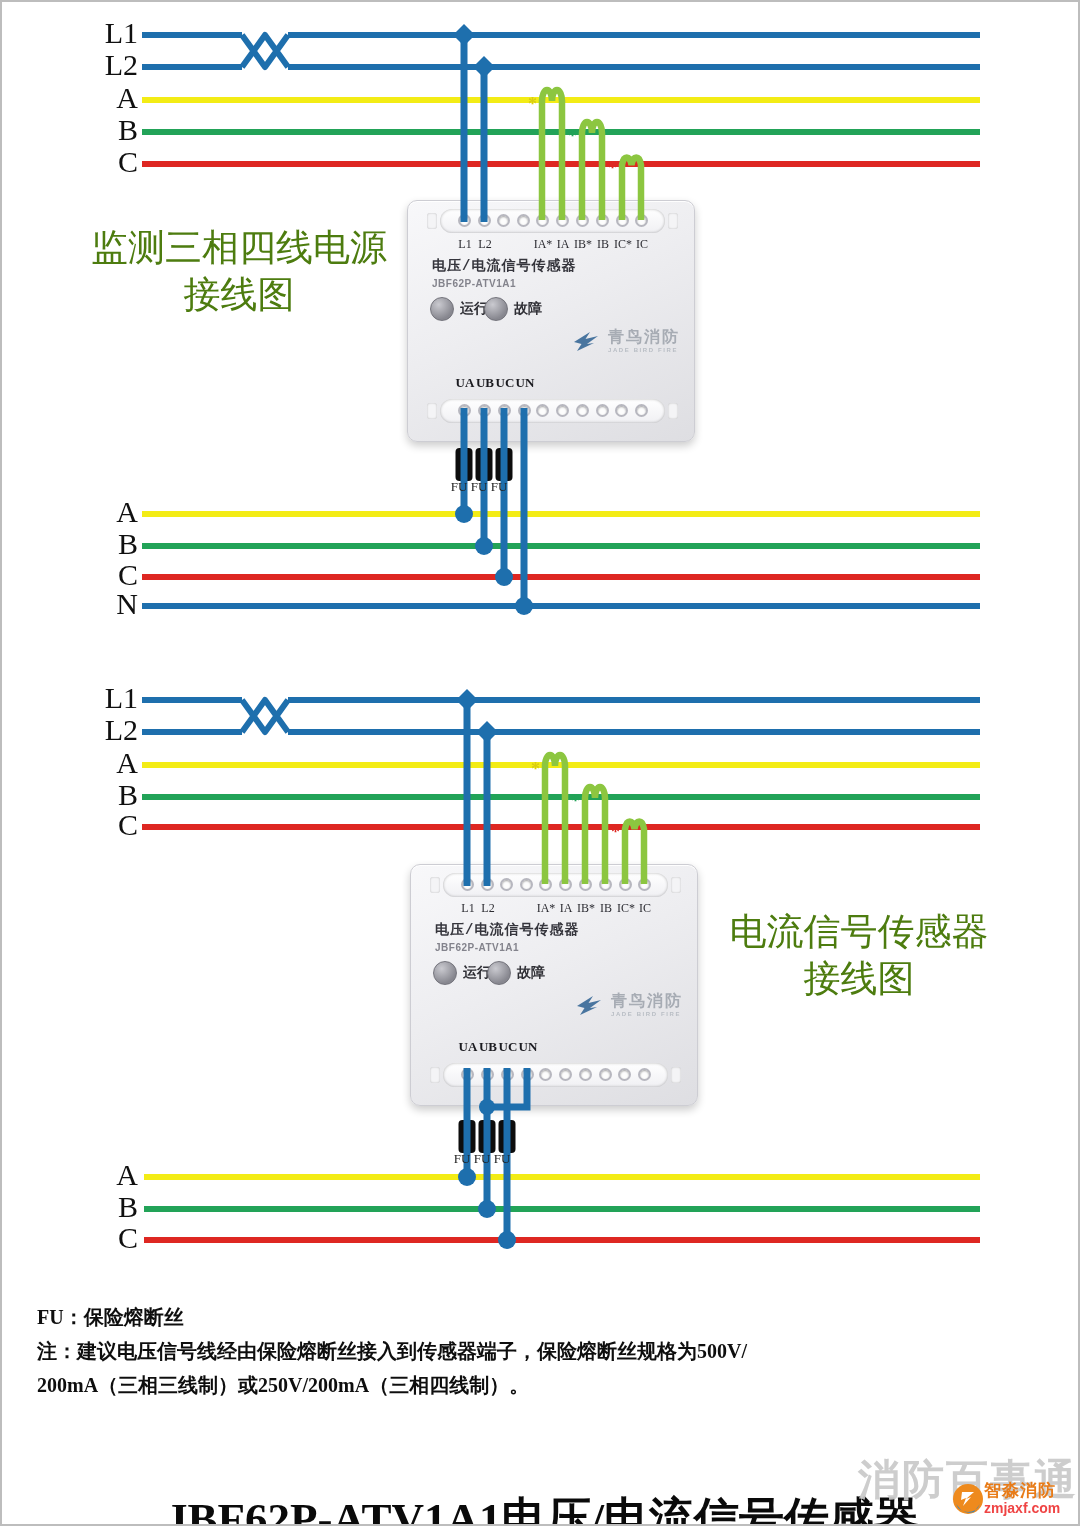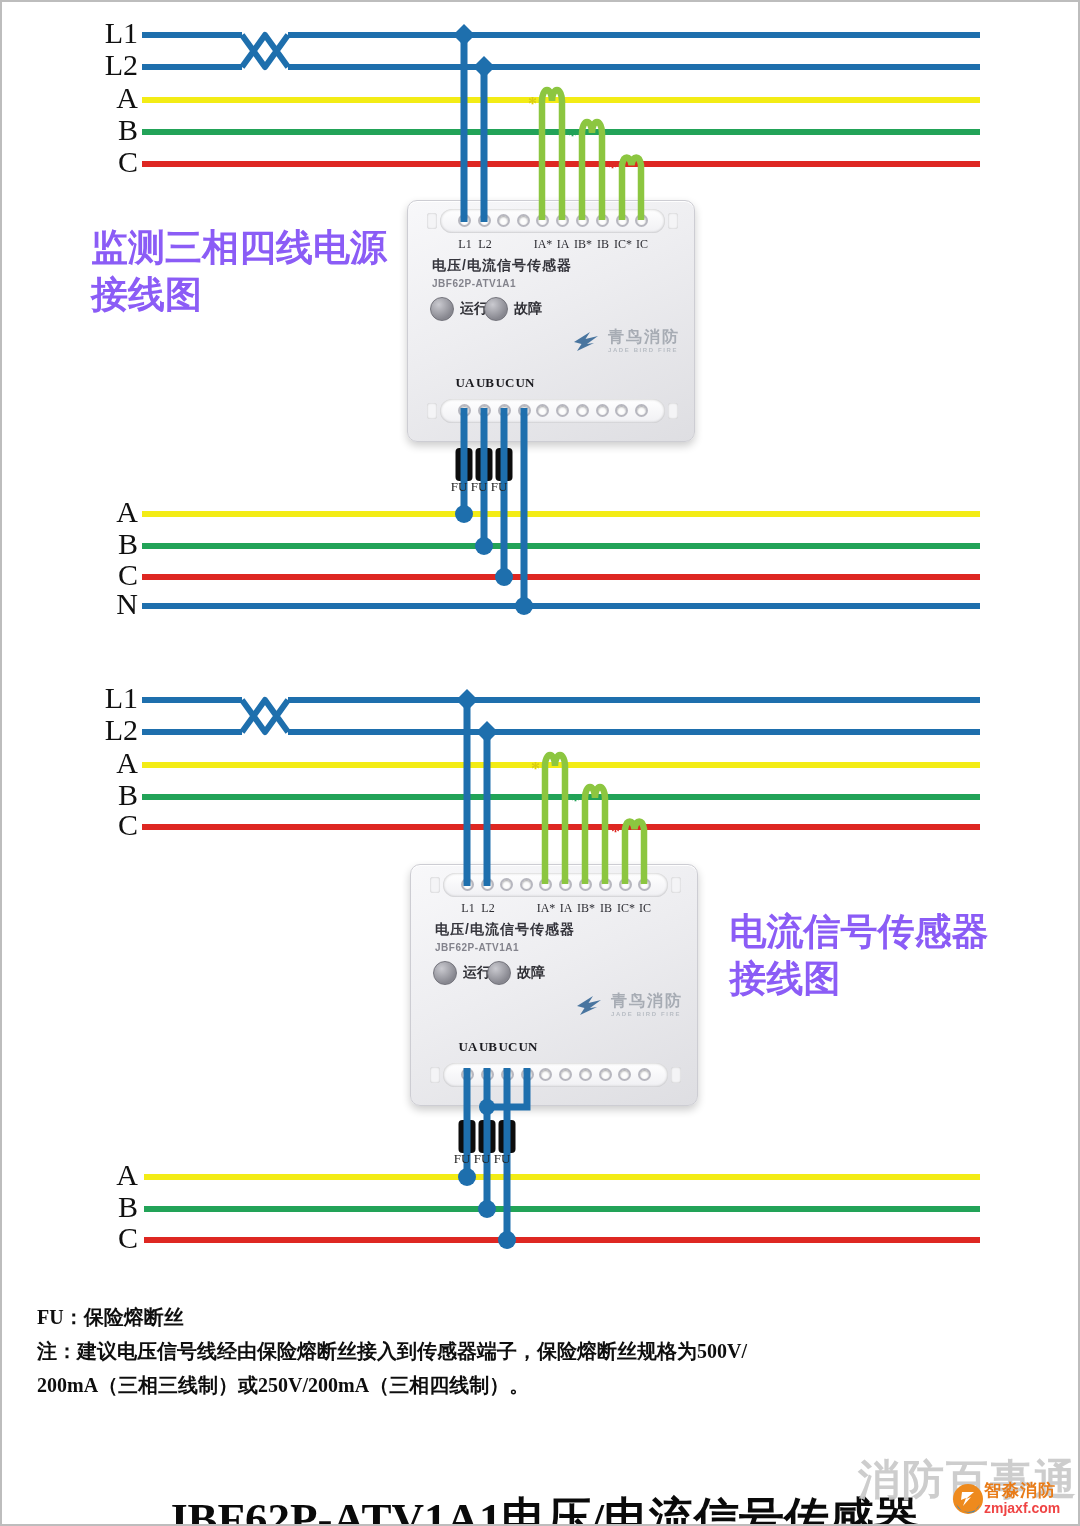--- a/index.html
+++ b/index.html
@@ -3,38 +3,38 @@
 <meta charset="utf-8">
 <style>
   html,body{margin:0;padding:0;background:#fff;}
   .page{position:relative;width:1080px;height:1526px;background:#fff;border:2px solid #bdbdbd;box-sizing:border-box;overflow:hidden;font-family:"Liberation Serif",serif;}
   svg.wiring{position:absolute;left:0;top:0;z-index:3;pointer-events:none;}
 
   
   .linelabel{position:absolute;width:72px;text-align:right;font:400 30px "Liberation Serif",serif;color:#101010;z-index:2;}
 
   
-  .sec-title{position:absolute;font-weight:700;font-size:37px;line-height:47px;color:#8b5cf6;transform:translateX(-50%);z-index:2;white-space:nowrap;font-family:"Liberation Serif",serif;}
+  .sec-title{position:absolute;text-align:center;font-weight:400;font-size:37px;line-height:47px;color:#4d7c0f;transform:translateX(-50%);z-index:2;white-space:nowrap;font-family:"Liberation Serif",serif;}
 
   
   .device{position:absolute;width:286px;height:240px;z-index:1;border-radius:10px;border:1px solid #cdcdd3;
           background:linear-gradient(155deg,#f8f8fa 0%,#ededf0 45%,#dedee2 100%);
           box-shadow:0 4px 9px rgba(0,0,0,.20), inset 0 1px 0 rgba(255,255,255,.9);}
   .strip{position:absolute;left:32px;width:225px;height:24px;background:linear-gradient(#ffffff,#f0f0f3);
          border-radius:12px;box-shadow:inset 0 0 3px rgba(0,0,0,.30);}
   .strip.top{top:8px;}
   .strip.bot{top:198px;}
   .strip::before,.strip::after{content:"";position:absolute;width:10px;height:16px;top:4px;background:#f4f4f6;border-radius:3px;box-shadow:inset 0 0 2px rgba(0,0,0,.25);}
   .strip::before{left:-13px;}
   .strip::after{right:-13px;}
   .hole{position:absolute;top:5px;width:13px;height:13px;box-sizing:border-box;border-radius:50%;
         background:#fdfdfd;border:2px solid #b7b7bf;box-shadow:inset 0 1px 2px rgba(0,0,0,.35);}
   .t-label{position:absolute;top:36px;transform:translateX(-50%);font:400 12px "Liberation Serif",serif;color:#2c2c32;white-space:nowrap;}
   .b-label{position:absolute;top:174px;transform:translateX(-50%);font:700 13px "Liberation Serif",serif;color:#1b1b20;}
-  .dev-name{position:absolute;left:24px;top:56px;font-family:Liberation Sans, sans-serif;font-weight:700;font-size:14px;color:#35353c;letter-spacing:1px;}
+  .dev-name{position:absolute;left:24px;top:56px;font-family:Liberation Mono, monospace;font-weight:700;font-size:14px;color:#35353c;letter-spacing:1px;}
   .dev-model{position:absolute;left:24px;top:77px;font-family:"Liberation Sans",sans-serif;font-weight:700;font-size:10px;color:#83838c;letter-spacing:.5px;}
   .led{position:absolute;top:96px;width:22px;height:22px;border-radius:50%;border:1px solid #74747c;
        background:radial-gradient(circle at 35% 30%,#cacad0,#87878f 70%);}
   .led-label{position:absolute;top:99px;font-family:"Liberation Sans",sans-serif;font-weight:700;font-size:14px;color:#2f2f35;}
   .dev-logo{position:absolute;right:14px;top:128px;display:flex;align-items:center;gap:5px;}
   .logo-txt{display:flex;flex-direction:column;line-height:1;}
   .logo-cn{font-family:"Liberation Sans",sans-serif;font-weight:700;font-size:16px;color:#a7acb4;letter-spacing:2px;}
   .logo-en{font-family:"Liberation Sans",sans-serif;font-weight:700;font-size:6px;color:#b8bdc4;letter-spacing:1.6px;margin-top:2px;}
 
   .fulabel{position:absolute;width:30px;text-align:center;font:400 13px "Liberation Serif",serif;color:#222;z-index:4;}

